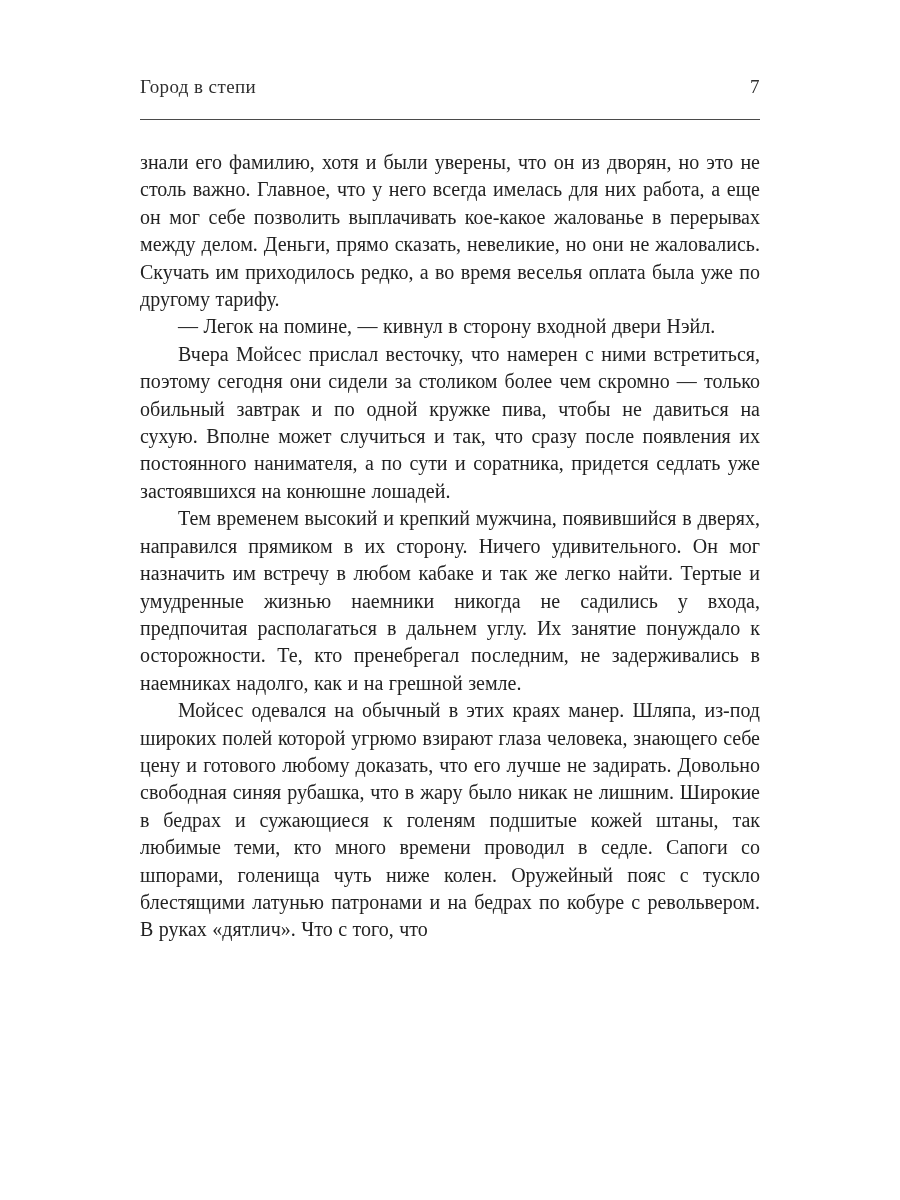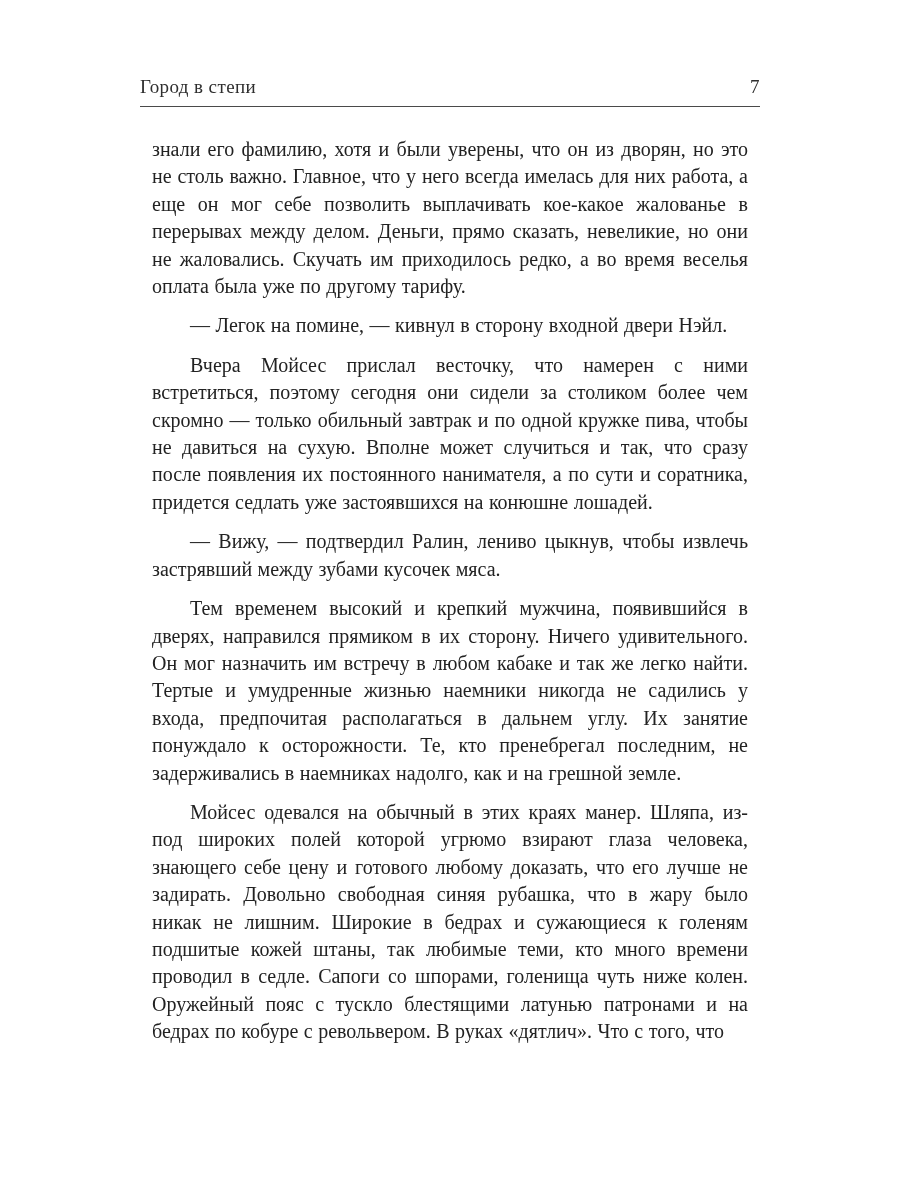--- a/index.html
+++ b/index.html
@@ -16,36 +16,36 @@
     padding: 76px 140px 60px 140px;
     overflow: hidden;
     font-family: "Liberation Serif", "DejaVu Serif", serif;
     color: #1e1e1e;
   }
   .running-header {
     display: flex;
     justify-content: space-between;
     align-items: baseline;
     border-bottom: 1px solid #4a4a4a;
-    padding-bottom: 8px;
+    padding-bottom: 21px;
     font-size: 19px;
     letter-spacing: 0.4px;
     color: #2f2f2f;
   }
   .running-title {
     font-weight: normal;
   }
   .page-number {
     font-weight: normal;
   }
   .text-block {
     margin-top: 29px;
   }
   .para {
-    margin: 12px;
+    margin: 0;
     font-size: 20px;
     line-height: 27.4px;
     text-align: justify;
     color: #222222;
     hyphens: auto;
     -webkit-hyphens: auto;
     word-spacing: 0.5px;
   }
   .para.indent {
     text-indent: 38px;
@@ -58,18 +58,17 @@
 
   <header class="running-header">
     <span class="running-title">Город в степи</span>
     <span class="page-number">7</span>
   </header>
 
   <main class="text-block">
     <p class="para">знали его фамилию, хотя и были уверены, что он из дворян, но это не столь важно. Главное, что у него всегда имелась для них работа, а еще он мог себе позволить выплачивать кое-какое жалованье в перерывах между делом. Деньги, прямо сказать, невеликие, но они не жаловались. Скучать им приходилось редко, а во время веселья оплата была уже по другому тарифу.</p>
     <p class="para indent">— Легок на помине, — кивнул в сторону входной двери Нэйл.</p>
     <p class="para indent">Вчера Мойсес прислал весточку, что намерен с ними встретиться, поэтому сегодня они сидели за столиком более чем скромно — только обильный завтрак и по одной кружке пива, чтобы не давиться на сухую. Вполне может случиться и так, что сразу после появления их постоянного нанимателя, а по сути и соратника, придется седлать уже застоявшихся на конюшне лошадей.</p>
-    <p class="para indent">— Вижу, — подтвердил Ралин, лениво цыкнув, чтобы извлечь застрявший между зубами кусочек мяса.</p>
     <p class="para indent">Тем временем высокий и крепкий мужчина, появившийся в дверях, направился прямиком в их сторону. Ничего удивительного. Он мог назначить им встречу в любом кабаке и так же легко найти. Тертые и умудренные жизнью наемники никогда не садились у входа, предпочитая располагаться в дальнем углу. Их занятие понуждало к осторожности. Те, кто пренебрегал последним, не задерживались в наемниках надолго, как и на грешной земле.</p>
     <p class="para indent">Мойсес одевался на обычный в этих краях манер. Шляпа, из-под широких полей которой угрюмо взирают глаза человека, знающего себе цену и готового любому доказать, что его лучше не задирать. Довольно свободная синяя рубашка, что в жару было никак не лишним. Широкие в бедрах и сужающиеся к голеням подшитые кожей штаны, так любимые теми, кто много времени проводил в седле. Сапоги со шпорами, голенища чуть ниже колен. Оружейный пояс с тускло блестящими латунью патронами и на бедрах по кобуре с револьвером. В руках «дятлич». Что с того, что</p>
   </main>
 
 </div>
 
 </body></html>

